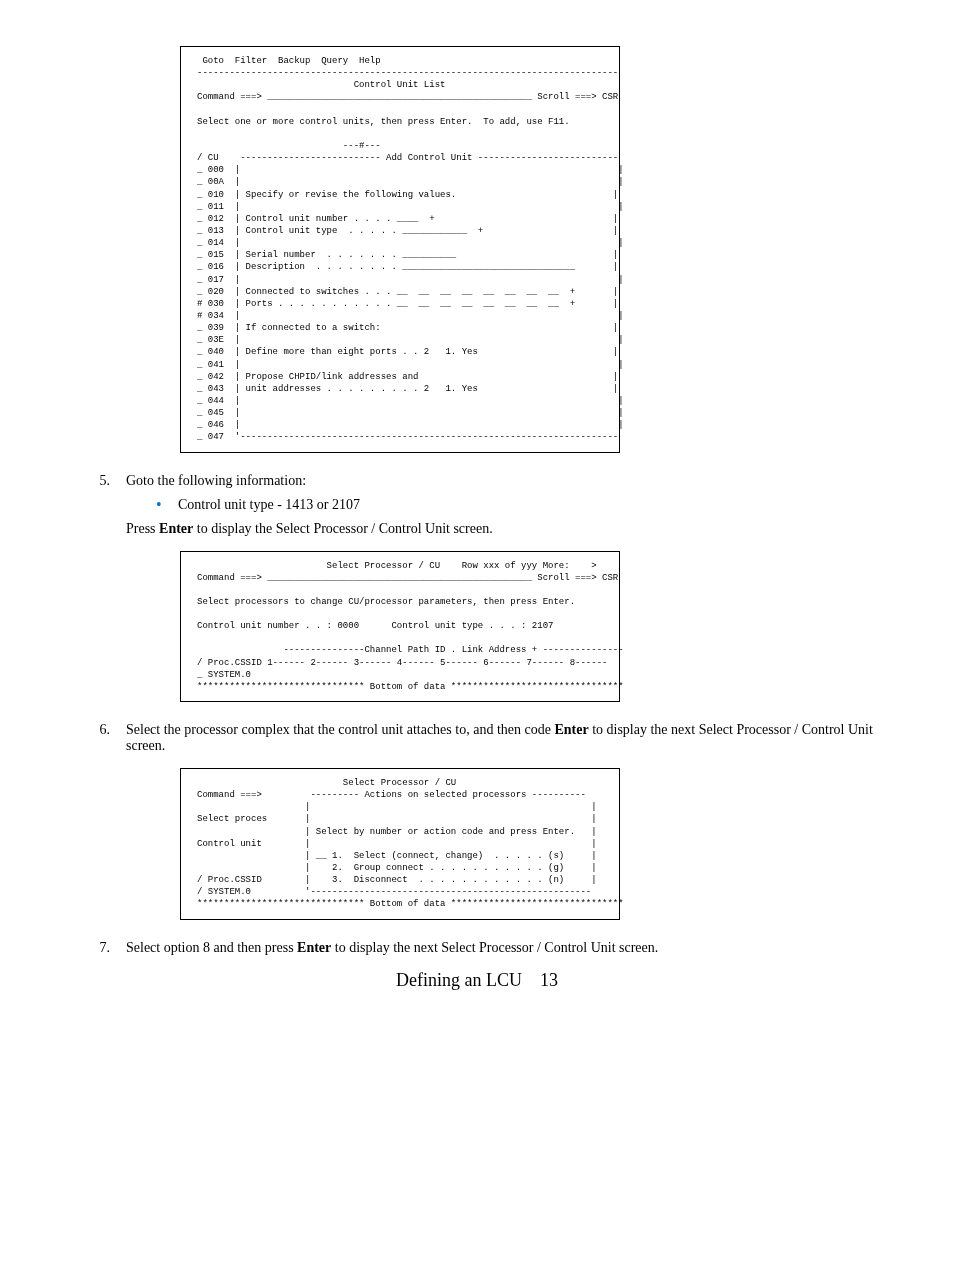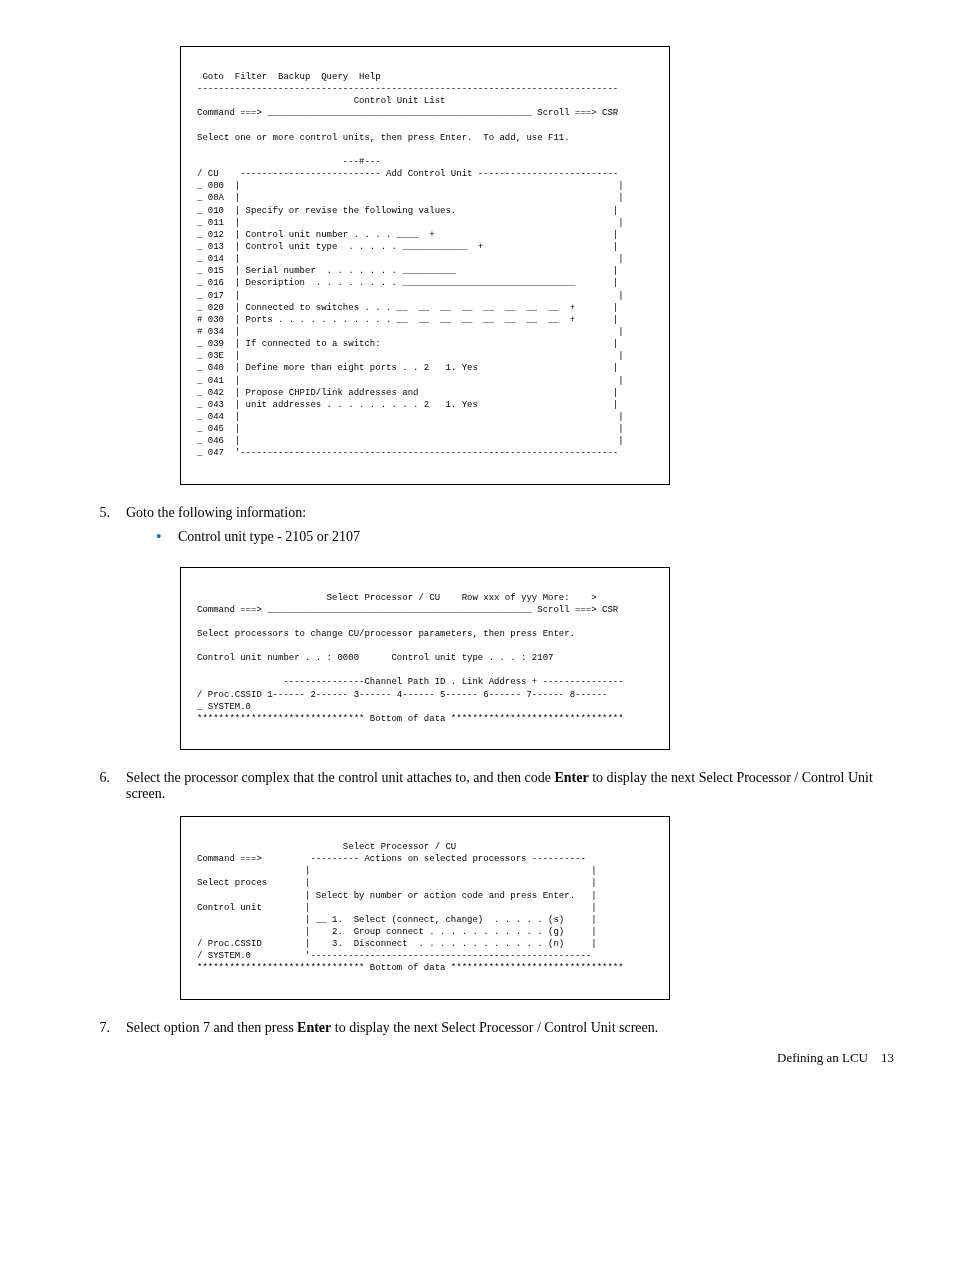--- a/index.html
+++ b/index.html
@@ -7,27 +7,27 @@
     padding: 40px 60px;
     font-family: Georgia, 'Times New Roman', serif;
     font-size: 14px;
     color: #000;
     background: #fff;
     width: 954px;
     box-sizing: border-box;
   }
   .screenshot {
     border: 1px solid #000;
-    padding: 24px 16px;
+    padding: 8px 16px;
     margin: 6px 0 20px 120px;
     font-family: 'Courier New', monospace;
     font-size: 9px;
     line-height: 1.35;
     white-space: pre;
-    width: 490px;
+    width: 440px;
     box-sizing: border-box;
   }
   ol.steps {
     list-style: none;
     padding: 0;
     margin: 0;
   }
   ol.steps > li {
     display: flex;
     margin: 14px 0;
@@ -54,22 +54,22 @@
   ul.bullets li::before {
     content: "•";
     position: absolute;
     left: 0;
     color: #0073cf;
     font-size: 16px;
     line-height: 1;
   }
   .footer {
     position: relative;
-    text-align: right;
-    font-size: 13px;
+    text-align: center;
+    font-size: 18px;
   }
   strong { font-weight: bold; }
 </style>
 </head>
 <body>
 
 <div class="screenshot"> Goto  Filter  Backup  Query  Help
 ------------------------------------------------------------------------------
                              Control Unit List
 Command ===&gt; _________________________________________________ Scroll ===&gt; CSR
@@ -101,22 +101,25 @@
 _ 045  |                                                                      |
 _ 046  |                                                                      |
 _ 047  '----------------------------------------------------------------------</div>
 
 <ol class="steps">
   <li>
     <div class="step-num">5.</div>
     <div class="step-body">
       <div>Goto the following information:</div>
       <ul class="bullets">
-        <li>Control unit type - 2105 or 2107</li>
+        <li>Control unit type - 1413 or 2107</li>
       </ul>
+      <div>
+        <span>Press </span><strong>Enter</strong><span> to display the Select Processor / Control Unit screen.</span>
+      </div>
     </div>
   </li>
 </ol>
 
 <div class="screenshot">                        Select Processor / CU    Row xxx of yyy More:    &gt;
 Command ===&gt; _________________________________________________ Scroll ===&gt; CSR
 
 Select processors to change CU/processor parameters, then press Enter.
 
 Control unit number . . : 0000      Control unit type . . . : 2107
@@ -144,20 +147,20 @@
                     | __ 1.  Select (connect, change)  . . . . . (s)     |
                     |    2.  Group connect . . . . . . . . . . . (g)     |
 / Proc.CSSID        |    3.  Disconnect  . . . . . . . . . . . . (n)     |
 / SYSTEM.0          '----------------------------------------------------
 ******************************* Bottom of data ********************************</div>
 
 <ol class="steps">
   <li>
     <div class="step-num">7.</div>
     <div class="step-body">
-      <span>Select option 7 and then press </span><strong>Enter</strong><span> to display the next Select Processor / Control Unit screen.</span>
+      <span>Select option 8 and then press </span><strong>Enter</strong><span> to display the next Select Processor / Control Unit screen.</span>
     </div>
   </li>
 </ol>
 
 <div class="footer">
   <span>Defining an LCU</span>&nbsp;&nbsp;&nbsp;&nbsp;<span>13</span>
 </div>
 
 </body></html>

